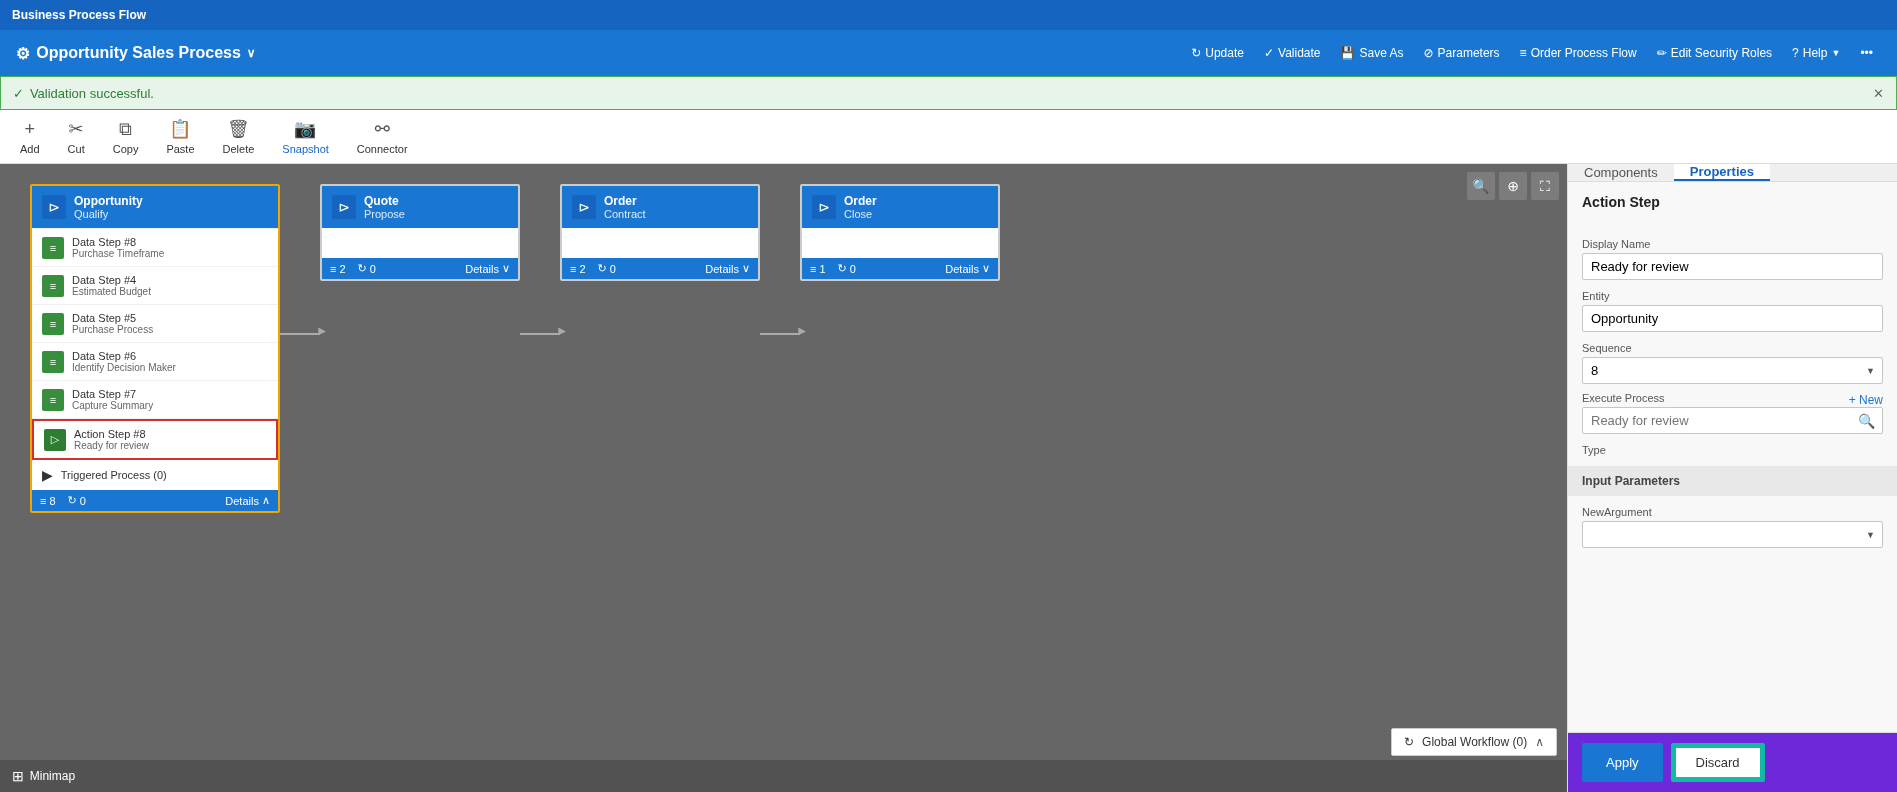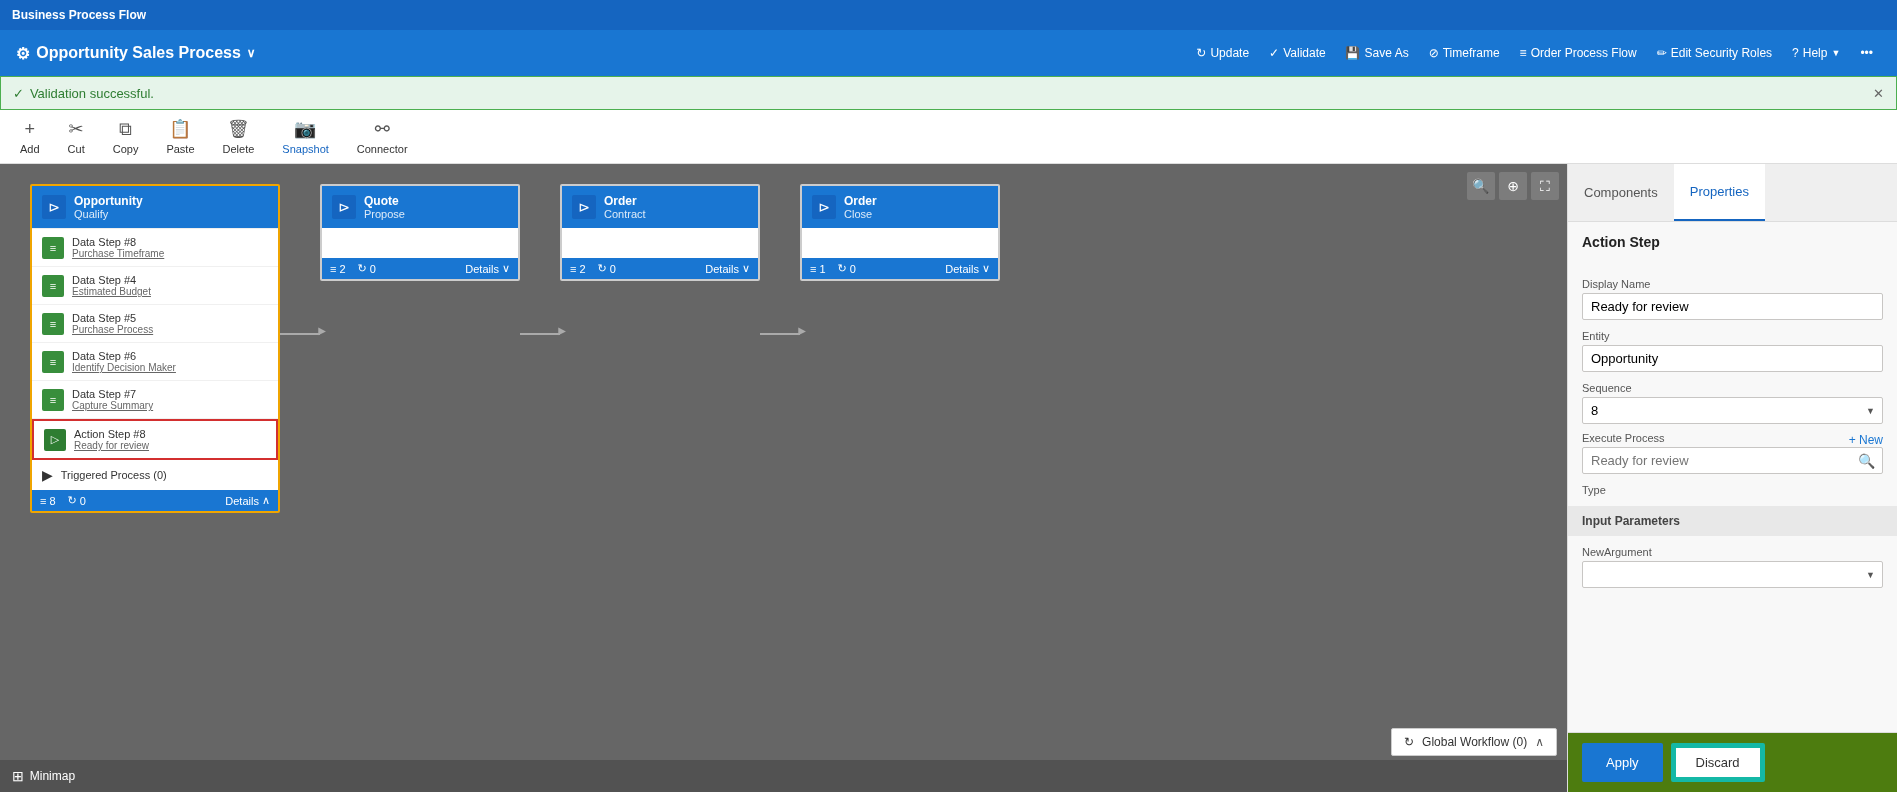--- a/index.html
+++ b/index.html
@@ -232,21 +232,21 @@
       height: 22px;
       display: flex;
       align-items: center;
       justify-content: center;
       color: white;
       font-size: 11px;
       border-radius: 2px;
       flex-shrink: 0;
     }
     .step-label { color: #333; }
-    .step-sub { color: #666; font-size: 10px; text-decoration: underline; }
+    .step-sub { color: #666; font-size: 10px; }
 
     
     .triggered-process {
       display: flex;
       align-items: center;
       gap: 8px;
       padding: 7px 10px;
       font-size: 11px;
       color: #333;
       background: white;
@@ -292,32 +292,32 @@
       border-left: 1px solid #ddd;
       display: flex;
       flex-direction: column;
     }
     .panel-tabs {
       display: flex;
       border-bottom: 1px solid #ddd;
       background: #efefef;
     }
     .panel-tab {
-      padding: 20px 16px;
+      padding: 0 16px;
       font-size: 13px;
       cursor: pointer;
       border: none;
       background: none;
       color: #555;
     }
     .panel-tab.active {
       background: white;
       color: #1565c0;
       border-bottom: 2px solid #1565c0;
-      font-weight: 400;
+      font-weight: 700;
     }
 
     .panel-content {
       flex: 1;
       overflow-y: auto;
       padding: 12px 14px;
     }
     .panel-section-title {
       font-size: 14px;
       font-weight: 700;
@@ -407,21 +407,21 @@
       font-weight: 600;
       color: #444;
     }
 
     .panel-footer {
       padding: 10px 14px;
       display: flex;
       gap: 8px;
       justify-content: flex-start;
       border-top: 1px solid #ddd;
-      background: #4d7c0f;
+      background: #6d28d9;
     }
     .apply-btn {
       background: #1976d2;
       color: white;
       border: none;
       padding: 7px 24px;
       font-size: 13px;
       border-radius: 2px;
       cursor: pointer;
     }
@@ -456,21 +456,21 @@
     <button class="header-btn">
       <span>✓</span>
       <span>Validate</span>
     </button>
     <button class="header-btn">
       <span>💾</span>
       <span>Save As</span>
     </button>
     <button class="header-btn">
       <span>⊘</span>
-      <span>Timeframe</span>
+      <span>Parameters</span>
     </button>
     <button class="header-btn">
       <span>≡</span>
       <span>Order Process Flow</span>
     </button>
     <button class="header-btn">
       <span>✏</span>
       <span>Edit Security Roles</span>
     </button>
     <button class="header-btn">

